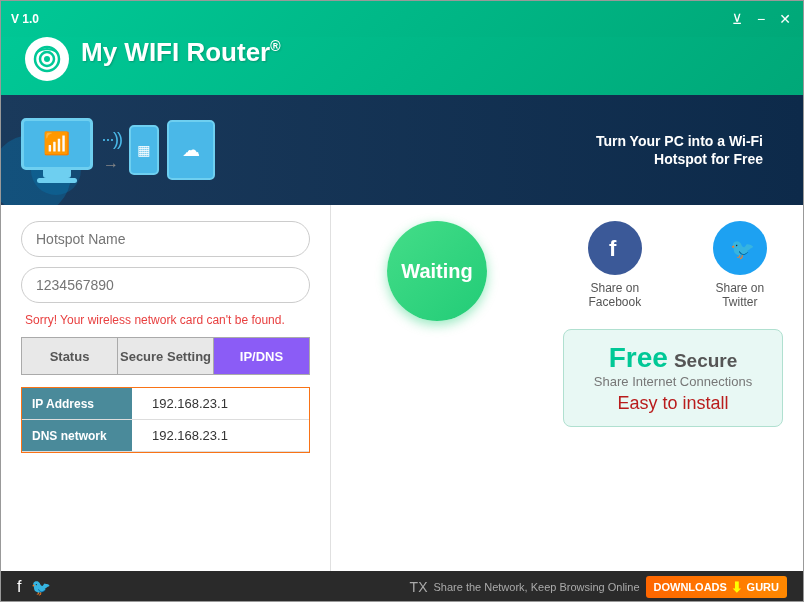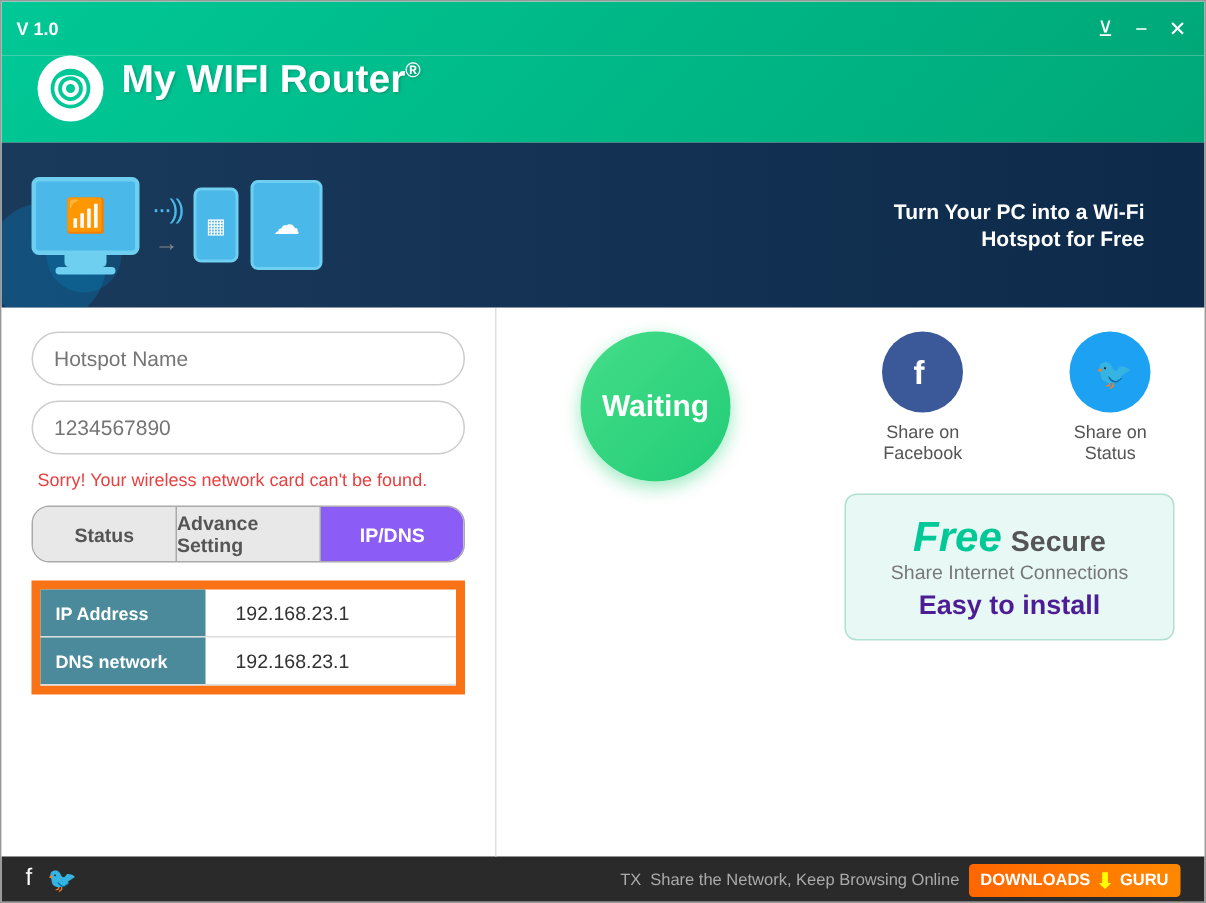--- a/index.html
+++ b/index.html
@@ -130,21 +130,21 @@
       color: #e84040;
       font-size: 12px;
       margin-bottom: 10px;
       padding-left: 4px;
     }
 
     
     .tabs {
       display: flex;
       border: 1px solid #aaa;
-      border-radius: 12px;
+      border-radius: 0;
       overflow: hidden;
     }
     .tab {
       flex: 1;
       height: 36px;
       display: flex;
       align-items: center;
       justify-content: center;
       font-size: 13px;
       font-weight: bold;
@@ -181,21 +181,21 @@
       display: flex;
       align-items: center;
       min-width: 110px;
     }
     .table-value {
       padding: 0 20px;
       font-size: 13px;
       color: #333;
     }
     .table-border {
-      border: 6px solid #f97316;
+      border: 1px solid #f97316;
     }
 
     
     .center-panel {
       width: 140px;
       display: flex;
       flex-direction: column;
       align-items: center;
       justify-content: flex-start;
       padding-top: 16px;
@@ -257,35 +257,34 @@
       border: 1px solid #b0e0d0;
       border-radius: 8px;
       padding: 12px 16px;
       text-align: center;
       width: 100%;
     }
     .promo-free {
       font-size: 28px;
       font-weight: bold;
       color: #00c896;
-      font-style: italic;
     }
     .promo-secure {
       font-size: 19px;
       color: #555;
       font-weight: bold;
     }
     .promo-line2 {
       font-size: 13px;
       color: #777;
     }
     .promo-line3 {
       font-size: 18px;
-      color: #4c1d95;
-      font-weight: bold;
+      color: #b91c1c;
+      font-weight: normal;
       margin-top: 4px;
     }
 
     
     .footer {
       background: #2a2a2a;
       height: 32px;
       display: flex;
       align-items: center;
       justify-content: space-between;
@@ -300,21 +299,21 @@
       font-size: 16px;
       cursor: pointer;
     }
     .footer-right {
       display: flex;
       align-items: center;
       gap: 6px;
     }
     .footer-tx {
       color: #aaa;
-      font-size: 11px;
+      font-size: 14px;
       font-weight: normal;
       margin-left: 36px;
     }
     .footer-text {
       color: #aaa;
       font-size: 11px;
     }
     .downloads-badge {
       background: linear-gradient(to right, #ff6600, #ff8800);
       color: white;
@@ -439,21 +438,21 @@
     <input class="input-field" type="text" placeholder="Hotspot Name" style="">
     <input class="input-field" type="password" placeholder="1234567890" style="">
     <div class="error-text">Sorry! Your wireless network card can't be found.</div>
 
     
     <div class="tabs">
       <div class="tab inactive">
         <span>Status</span>
       </div>
       <div class="tab inactive">
-        <span>Advance Setting</span>
+        <span>Secure Setting</span>
       </div>
       <div class="tab active">
         <span>IP/DNS</span>
       </div>
     </div>
 
     
     <div class="table-area table-border">
       <div class="table-row-item">
         <div class="table-label">IP Address</div>
@@ -481,21 +480,21 @@
           </svg>
         </div>
         <span class="social-label">Share on Facebook</span>
       </div>
       <div class="social-item">
         <div class="social-icon-circle twitter-circle">
           <svg width="28" height="28" viewBox="0 0 28 28">
             <text x="4" y="22" font-size="20" fill="white" font-family="Arial">🐦</text>
           </svg>
         </div>
-        <span class="social-label">Share on Status</span>
+        <span class="social-label">Share on Twitter</span>
       </div>
     </div>
 
     <div class="promo-box">
       <div style="display:flex;align-items:baseline;justify-content:center;gap:6px;">
         <span class="promo-free">Free</span>
         <span class="promo-secure">Secure</span>
       </div>
       <div class="promo-line2">Share Internet Connections</div>
       <div class="promo-line3">Easy to install</div>

